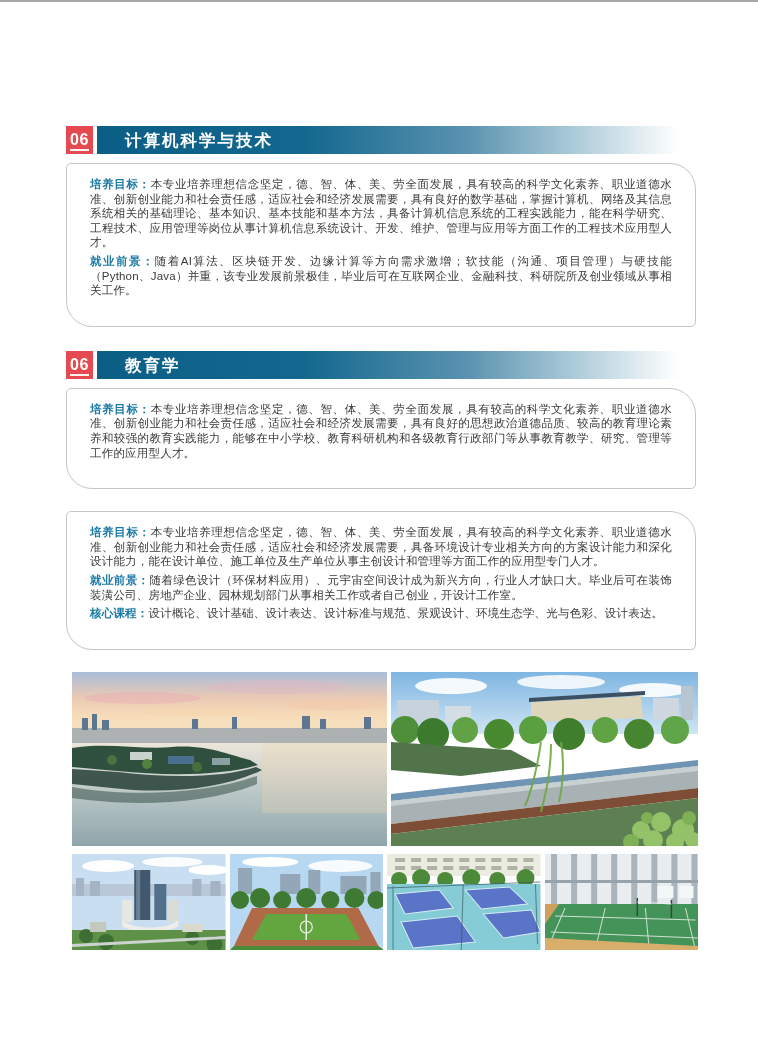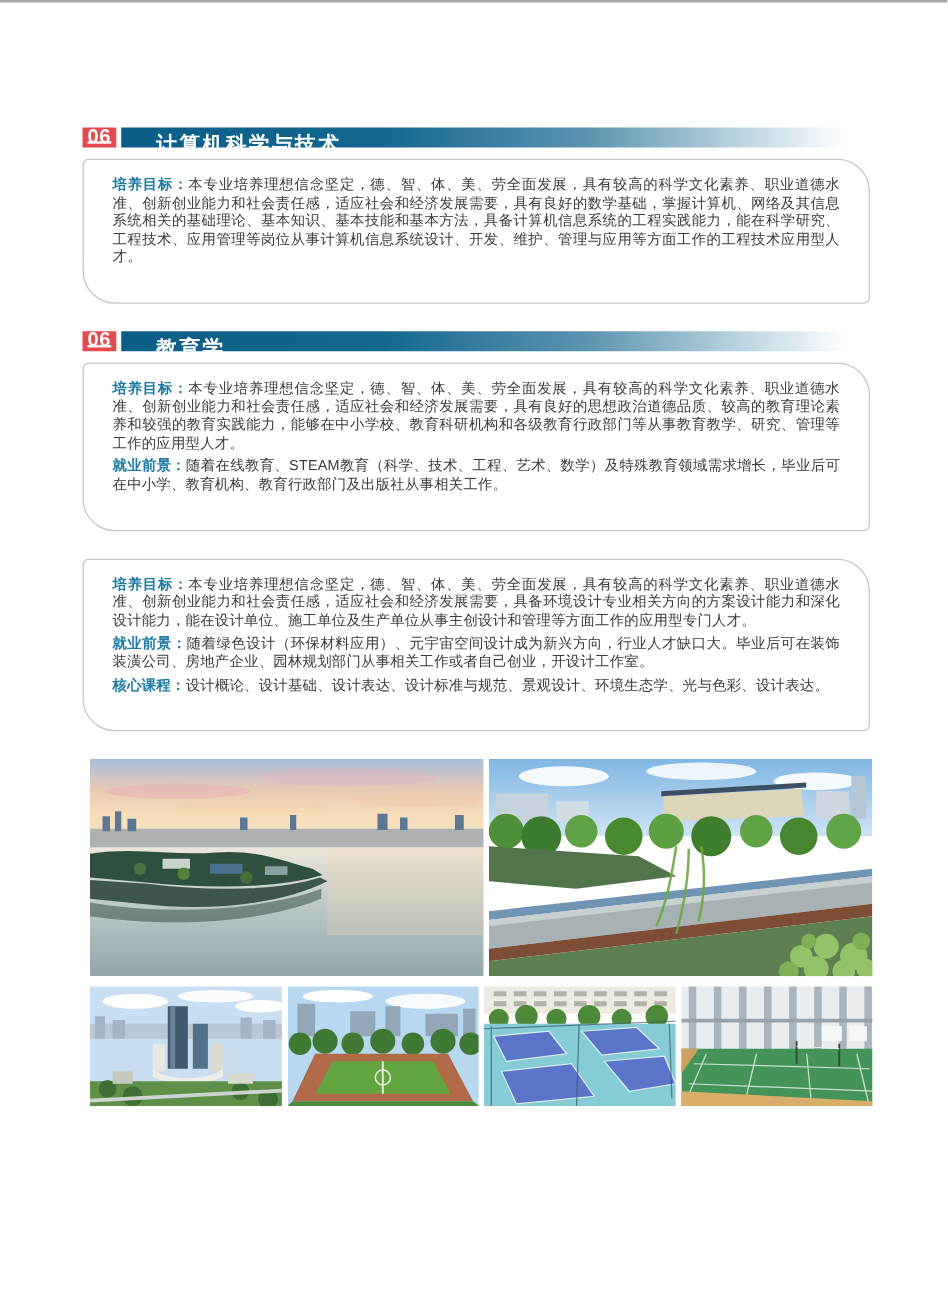--- a/index.html
+++ b/index.html
@@ -1,21 +1,21 @@
 <!DOCTYPE html>
 <html><head>
 <meta charset="utf-8">
 <style>
   html,body{margin:0;padding:0;background:#ffffff;}
   body{font-family:"Liberation Sans","DejaVu Sans",sans-serif;}
   .page{position:relative;width:758px;height:1048px;background:#fff;border-top:2px solid #a8a8a8;box-sizing:border-box;overflow:hidden;}
   .content{margin-left:66px;width:630px;}
   .section{margin-bottom:22px;}
   .section.first{padding-top:100px;}
-  .sec-header{display:flex;align-items:stretch;height:16px;}
+  .sec-header{display:flex;align-items:stretch;height:28px;margin-top:24px;}
   .badge{position:relative;width:27px;background:#e64a51;color:#fff;font-weight:bold;font-size:16px;display:flex;align-items:center;justify-content:center;margin-right:4px;letter-spacing:.5px;}
   .badge::after{content:"";position:absolute;left:4px;right:4px;bottom:3px;height:2px;background:rgba(255,255,255,.92);}
   .bar{flex:1;background:linear-gradient(to right,#0b5e86 0%,#14688f 35%,#5b93b0 62%,#b7d2de 82%,rgba(255,255,255,0) 97%);color:#fff;font-weight:bold;font-size:16.5px;letter-spacing:2px;line-height:28px;padding-left:28px;}
   .card{margin-top:9px;border:1px solid #c6c6c6;border-radius:5px 26px 5px 26px;padding:9px 23px 24px;background:#fff;}
   .card p{margin:4px 0;font-size:11.5px;line-height:14.6px;color:#3a3a3a;text-align:justify;letter-spacing:.2px;}
   .lbl{color:#1d7aa5;font-weight:bold;}
   .photos{margin-top:15px;margin-left:6px;width:626px;}
   .row-top{display:grid;grid-template-columns:315px 1fr;gap:4px;height:174px;}
   .row-bottom{display:grid;grid-template-columns:repeat(4,1fr);gap:4px;height:96px;margin-top:8px;}
   .photo{overflow:hidden;}
@@ -27,31 +27,31 @@
 <div class="page">
   <div class="content">
 
     <div class="section first">
       <div class="sec-header">
         <div class="badge">06</div>
         <div class="bar">计算机科学与技术</div>
       </div>
       <div class="card">
         <p><span class="lbl">培养目标：</span><span>本专业培养理想信念坚定，德、智、体、美、劳全面发展，具有较高的科学文化素养、职业道德水准、创新创业能力和社会责任感，适应社会和经济发展需要，具有良好的数学基础，掌握计算机、网络及其信息系统相关的基础理论、基本知识、基本技能和基本方法，具备计算机信息系统的工程实践能力，能在科学研究、工程技术、应用管理等岗位从事计算机信息系统设计、开发、维护、管理与应用等方面工作的工程技术应用型人才。</span></p>
+        <p><span class="lbl">就业前景：</span><span>随着AI算法、区块链开发、边缘计算等方向需求激增；软技能（沟通、项目管理）与硬技能（Python、Java）并重，该专业发展前景极佳，毕业后可在互联网企业、金融科技、科研院所及创业领域从事相关工作。</span></p>
       </div>
     </div>
 
     <div class="section">
       <div class="sec-header">
         <div class="badge">06</div>
         <div class="bar">教育学</div>
       </div>
       <div class="card">
         <p><span class="lbl">培养目标：</span><span>本专业培养理想信念坚定，德、智、体、美、劳全面发展，具有较高的科学文化素养、职业道德水准、创新创业能力和社会责任感，适应社会和经济发展需要，具有良好的思想政治道德品质、较高的教育理论素养和较强的教育实践能力，能够在中小学校、教育科研机构和各级教育行政部门等从事教育教学、研究、管理等工作的应用型人才。</span></p>
-        <p><span class="lbl">就业前景：</span><span>随着在线教育、STEAM教育（科学、技术、工程、艺术、数学）及特殊教育领域需求增长，毕业后可在中小学、教育机构、教育行政部门及出版社从事相关工作。</span></p>
       </div>
     </div>
 
     <div class="section">
       <div class="card">
         <p><span class="lbl">培养目标：</span><span>本专业培养理想信念坚定，德、智、体、美、劳全面发展，具有较高的科学文化素养、职业道德水准、创新创业能力和社会责任感，适应社会和经济发展需要，具备环境设计专业相关方向的方案设计能力和深化设计能力，能在设计单位、施工单位及生产单位从事主创设计和管理等方面工作的应用型专门人才。</span></p>
         <p><span class="lbl">就业前景：</span><span>随着绿色设计（环保材料应用）、元宇宙空间设计成为新兴方向，行业人才缺口大。毕业后可在装饰装潢公司、房地产企业、园林规划部门从事相关工作或者自己创业，开设计工作室。</span></p>
         <p><span class="lbl">核心课程：</span><span>设计概论、设计基础、设计表达、设计标准与规范、景观设计、环境生态学、光与色彩、设计表达。</span></p>
       </div>
     </div>

